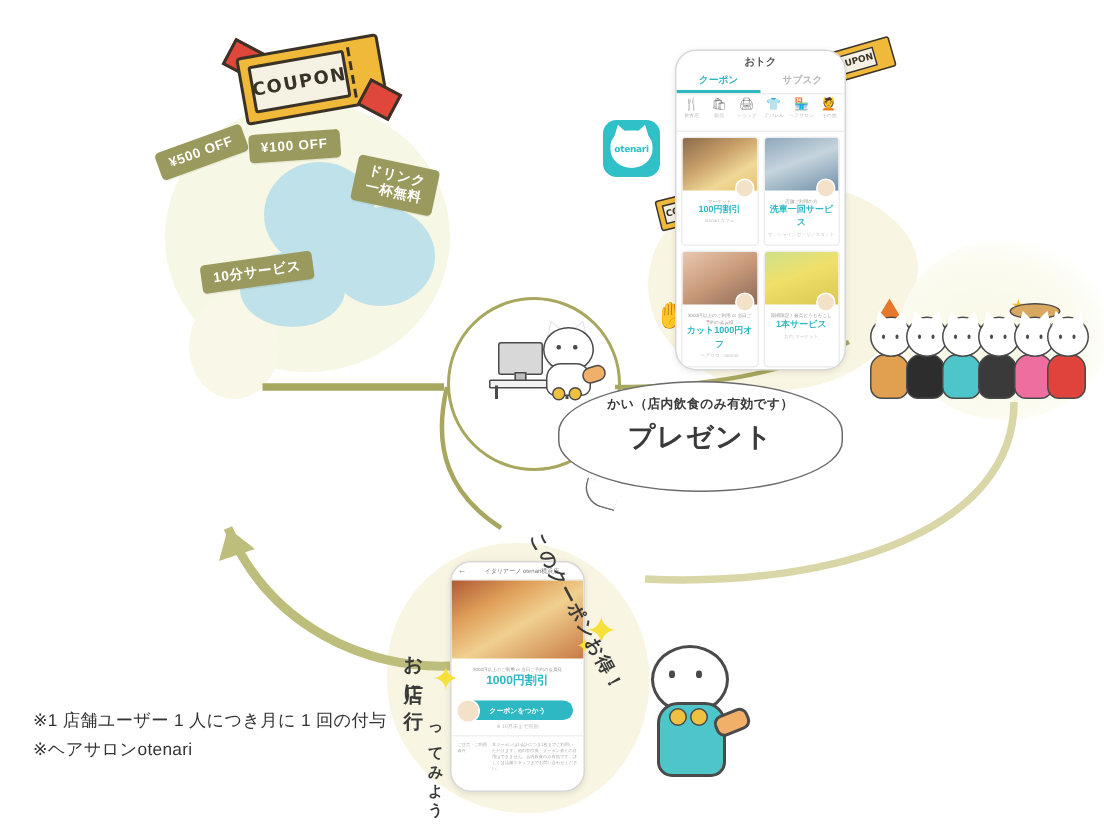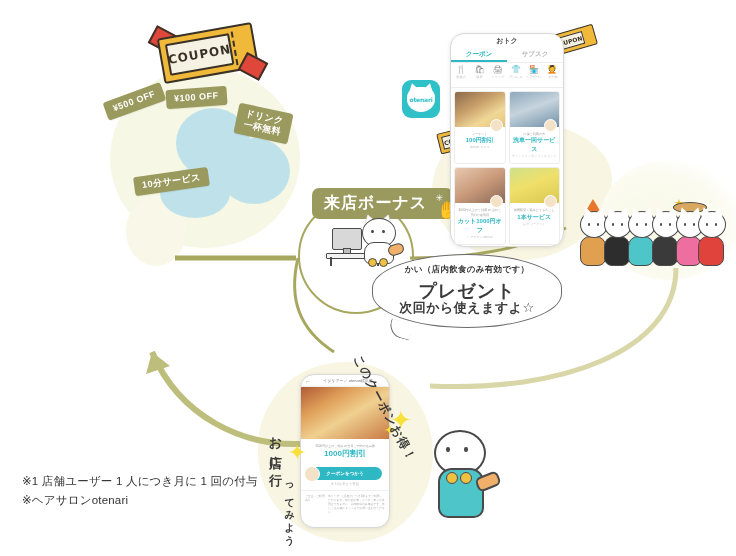--- a/index.html
+++ b/index.html
@@ -368,24 +368,20 @@
   <div class="tag tag-500">¥500 OFF</div>
   <div class="tag tag-100">¥100 OFF</div>
   <div class="tag tag-drink">
     <div>ドリンク</div>
     <div>一杯無料</div>
   </div>
   <div class="tag tag-10min">10分サービス</div>
 
 
   <div class="bonus-circle"></div>
-  <div class="bonus-banner">
-    <span>来店ボーナス</span>
-    <span class="spark">✳</span>
-  </div>
   <div class="hand">✋</div>
 
   <div class="desk">
     <div class="monitor"></div>
     <div class="stand"></div>
     <div class="top"></div>
     <div class="leg l1"></div>
     <div class="leg l2"></div>
   </div>
   <div class="cat-desk">
@@ -398,21 +394,20 @@
     <div class="paw"></div>
     <div class="bows">
         <i></i>
         <i></i>
       </div>
   </div>
 
   <div class="speech">
     <div class="ln ln1">かい（店内飲食のみ有効です）</div>
     <div class="ln ln2">プレゼント</div>
-    <div class="ln ln3">次回から使えますよ☆</div>
     <div class="tail"></div>
   </div>
 
   <div class="appicon">
     <div class="catshape">
       <span>otenari</span>
     </div>
   </div>
 
   <div class="ticket-sm ticket-a">

